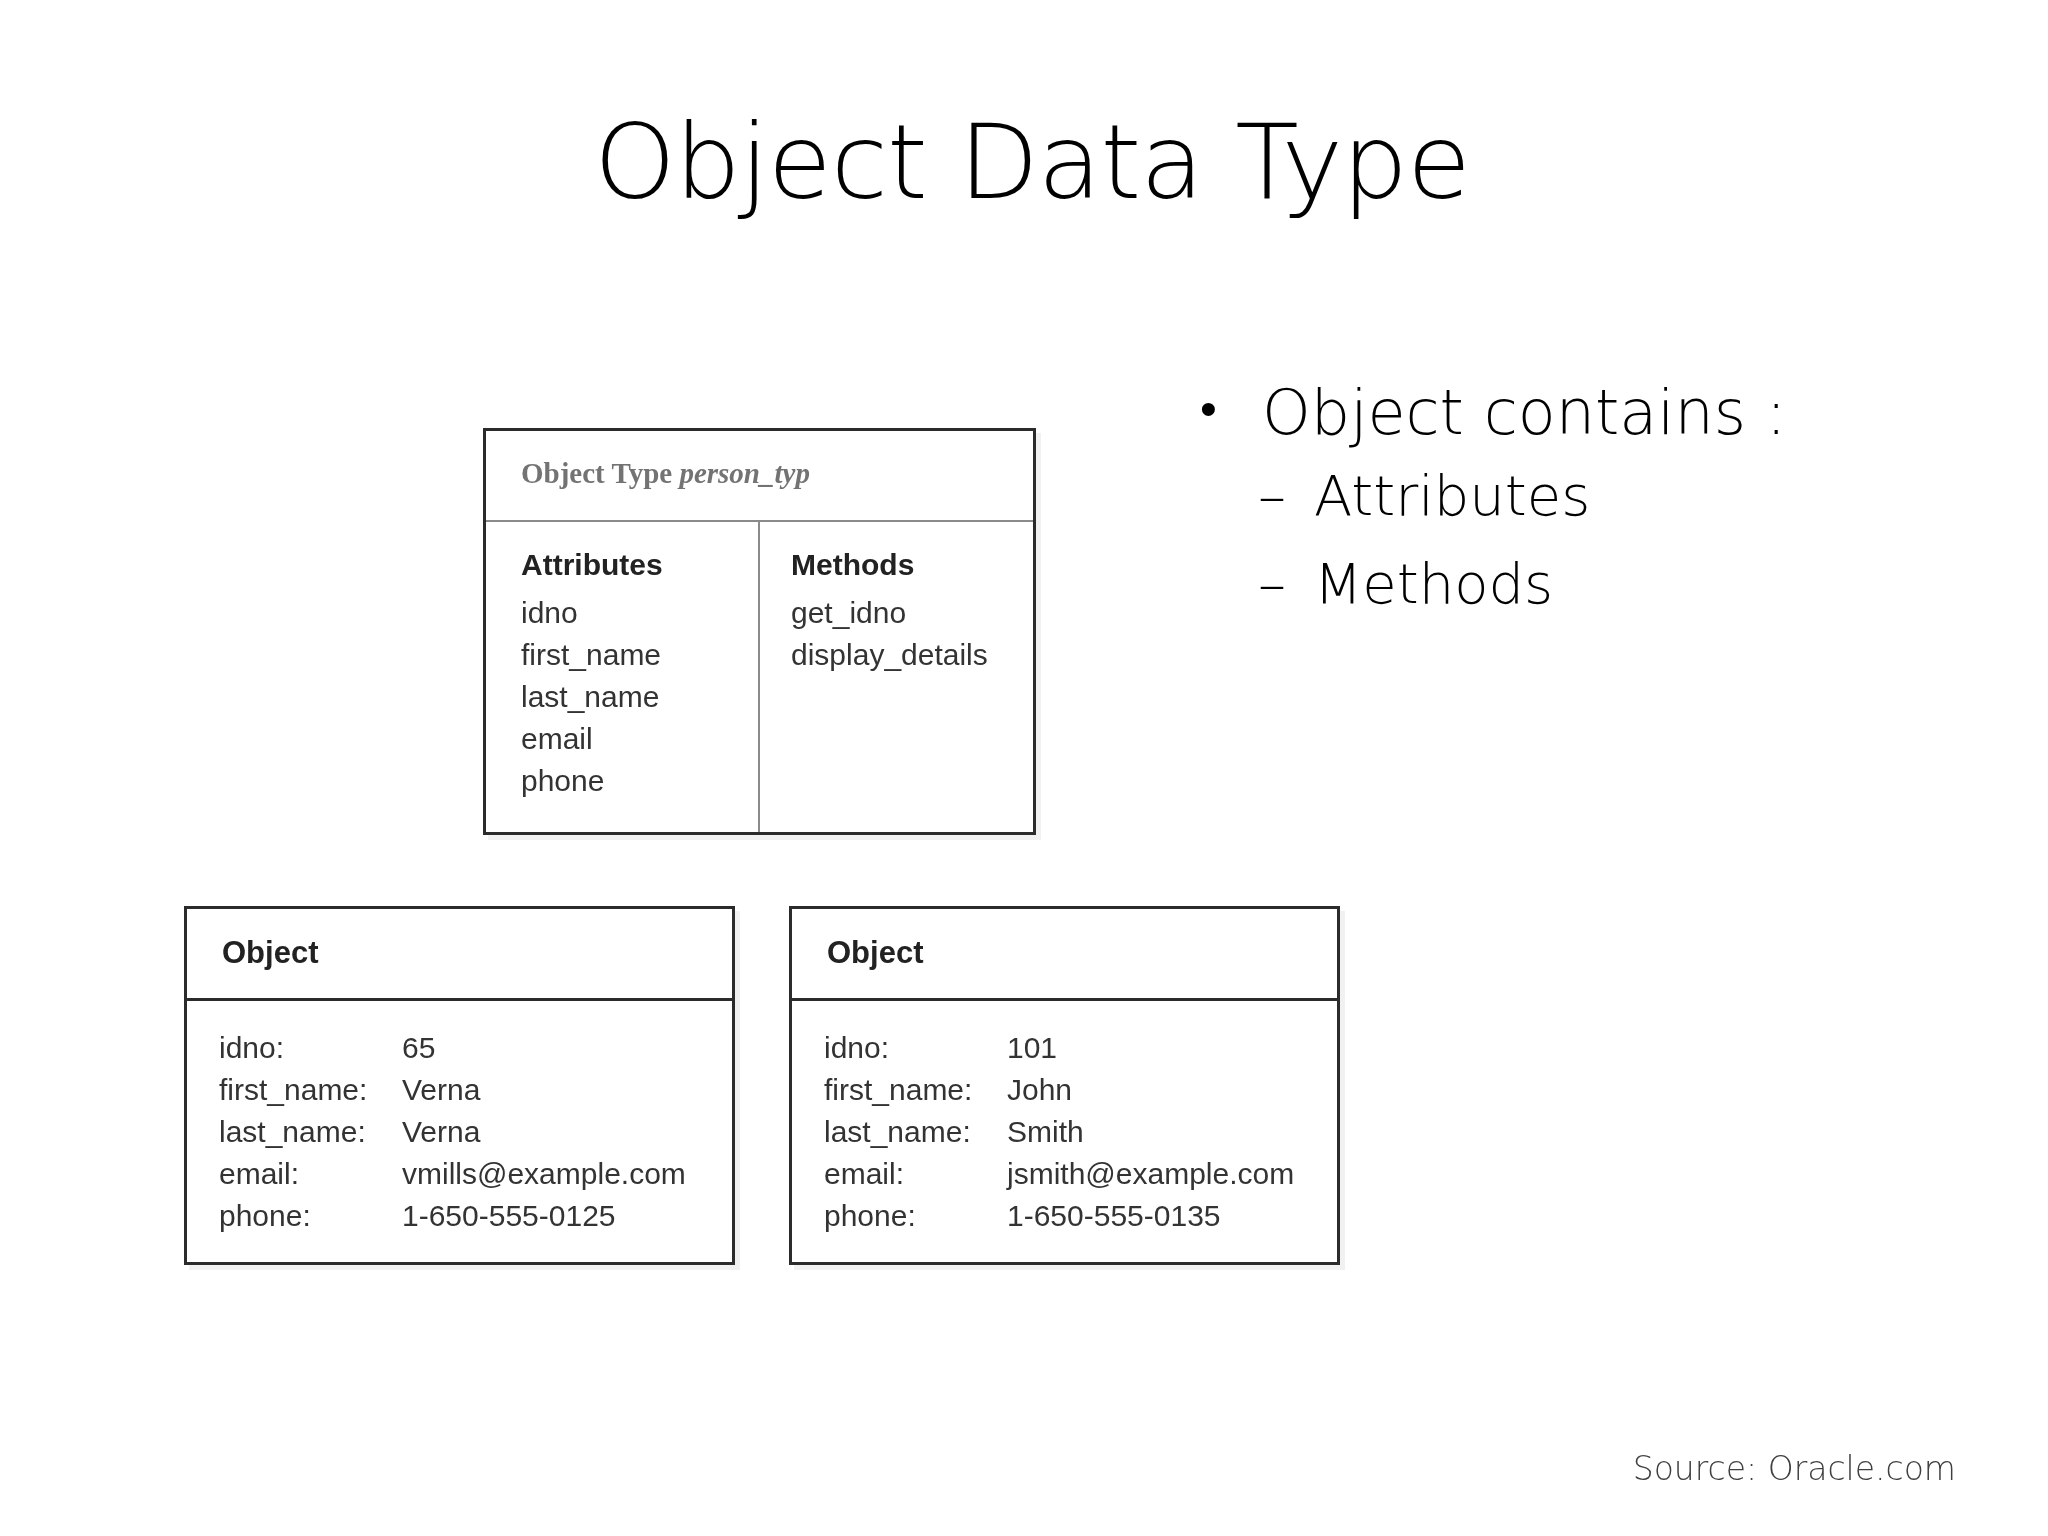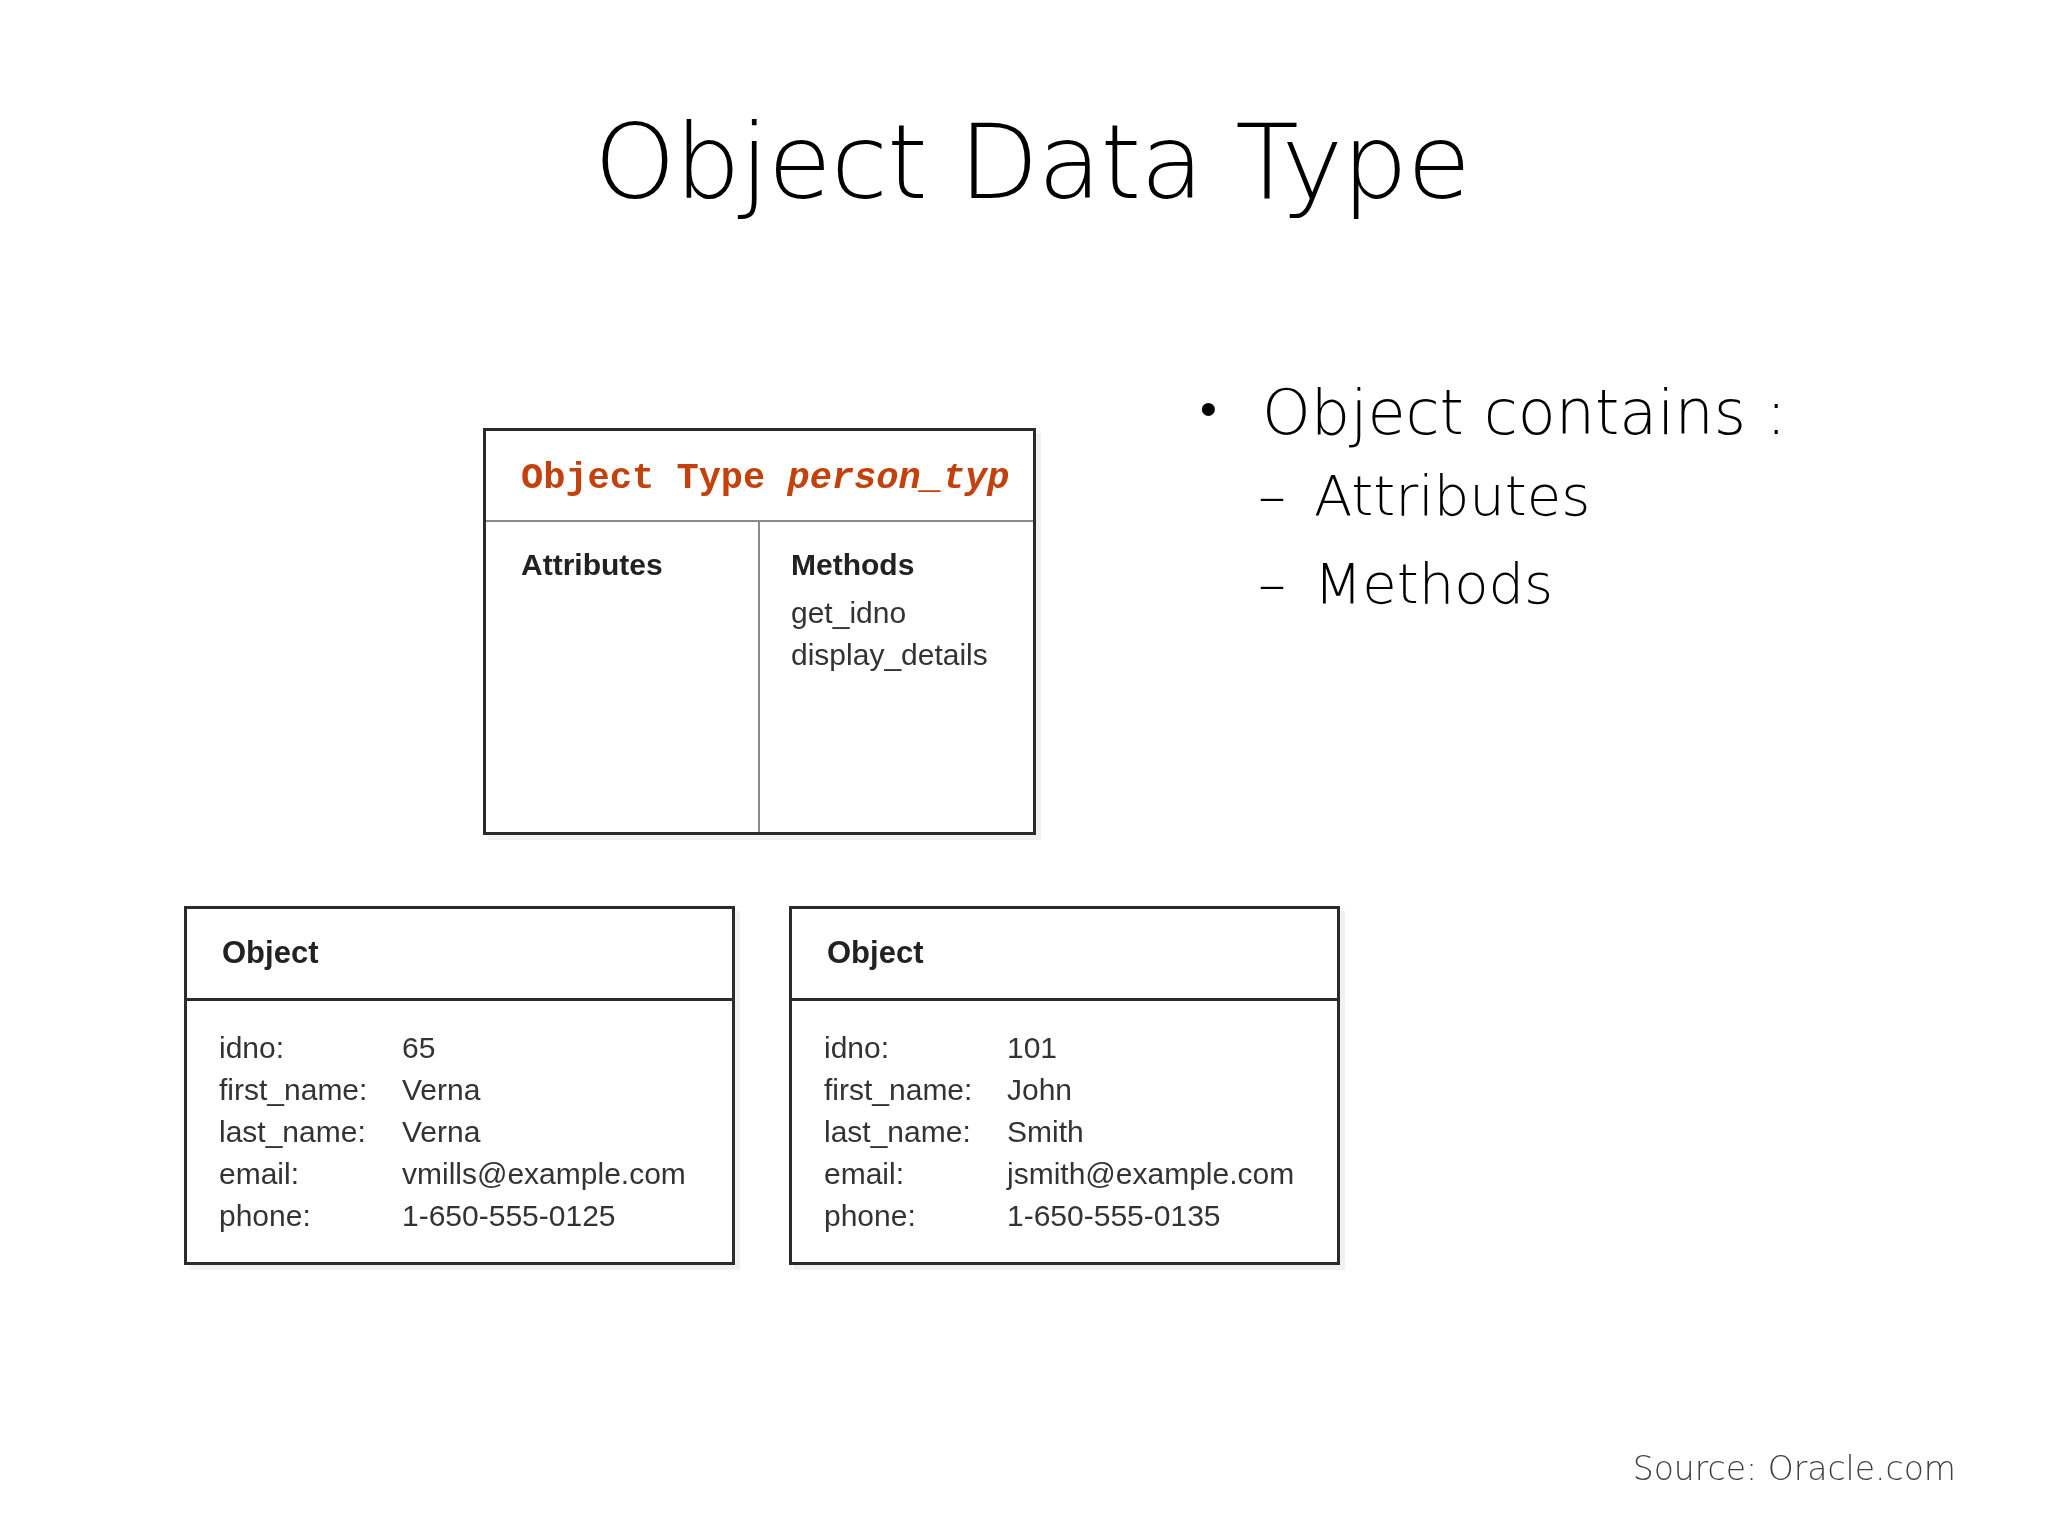--- a/index.html
+++ b/index.html
@@ -54,24 +54,24 @@
     top: 0;
     right: 0;
     height: 91px;
     border-bottom: 2px solid #8a8a8a;
     box-sizing: border-box;
   }
   #object-type-header-text {
     position: absolute;
     left: 35px;
     top: 26px;
-    font-family: Liberation Mono, monospace;
-    font-size: 37px;
+    font-family: Liberation Serif, serif;
+    font-size: 29px;
     font-weight: bold;
-    color: #c2410c;
+    color: #737373;
     white-space: nowrap;
   }
   #object-type-header-text .type-name {
     font-style: italic;
     font-weight: bold;
   }
   #object-type-body {
     position: absolute;
     left: 0;
     top: 91px;
@@ -233,20 +233,27 @@
 
     <div id="object-type-header">
       <div id="object-type-header-text"><span>Object Type </span><span class="type-name">person_typ</span></div>
     </div>
 
     <div id="object-type-body">
       <div id="object-type-divider"></div>
 
       <div class="otcol" id="attributes-col">
         <div class="otcol-title">Attributes</div>
+        <ul class="otcol-list">
+          <li>idno</li>
+          <li>first_name</li>
+          <li>last_name</li>
+          <li>email</li>
+          <li>phone</li>
+        </ul>
       </div>
 
       <div class="otcol" id="methods-col">
         <div class="otcol-title">Methods</div>
         <ul class="otcol-list">
           <li>get_idno</li>
           <li>display_details</li>
         </ul>
       </div>
     </div>

